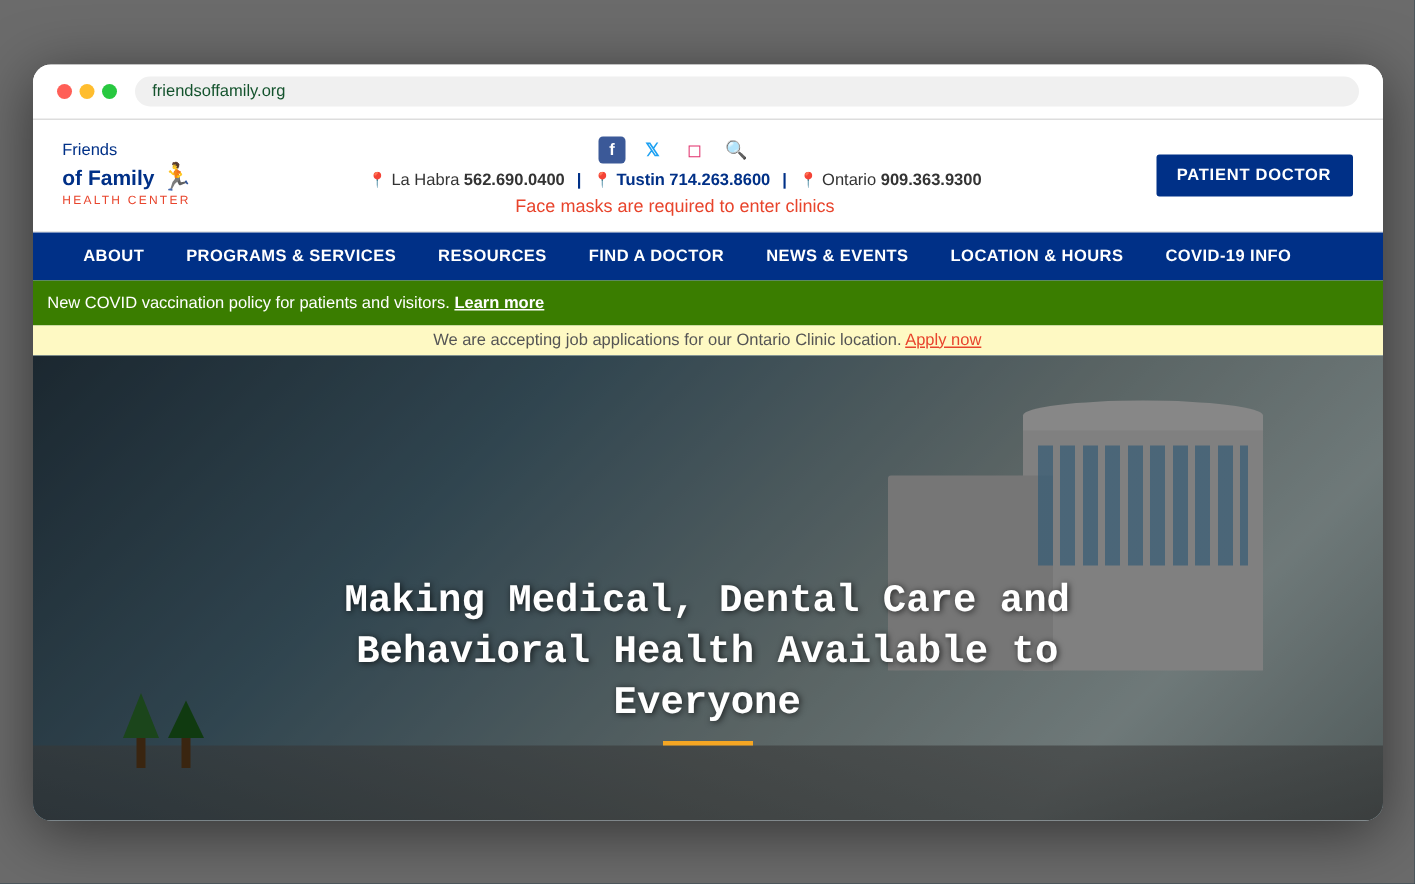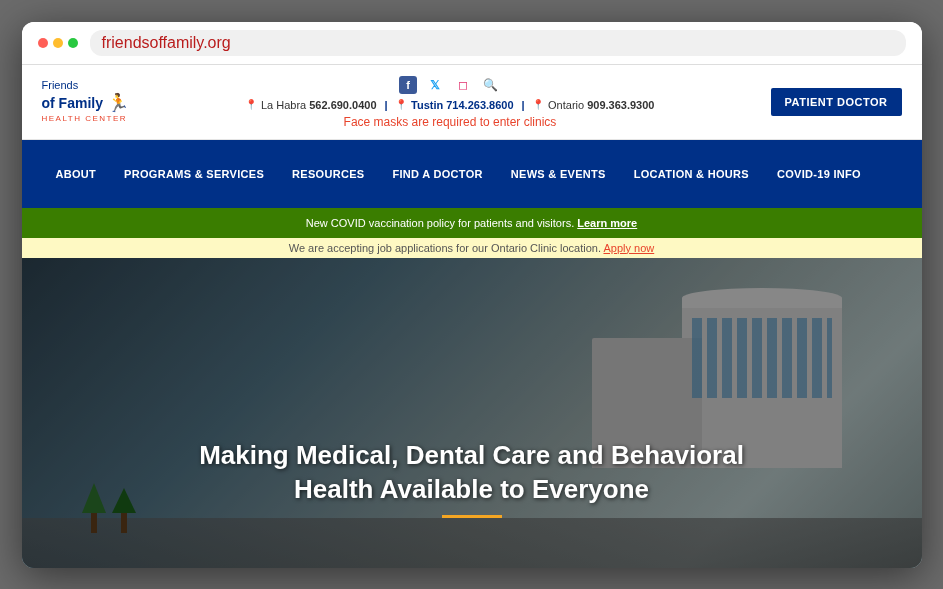--- a/index.html
+++ b/index.html
@@ -34,22 +34,22 @@
       width: 10px; height: 10px; border-radius: 50%;
     }
     .dot-red { background: #ff5f57; }
     .dot-yellow { background: #ffbd2e; }
     .dot-green { background: #28c840; }
     .address-bar {
       flex: 1;
       background: #f0f0f0;
       border-radius: 12px;
       padding: 4px 12px;
-      font-size: 16px;
-      color: #b91c1c;
+      font-size: 11px;
+      color: #14532d;
     }
 
     
     .site-header {
       background: #fff;
       padding: 10px 20px;
       display: flex;
       align-items: center;
       justify-content: space-between;
       border-bottom: 1px solid #e5e5e5;
@@ -117,38 +117,38 @@
       cursor: pointer;
       letter-spacing: 0.5px;
       border-radius: 2px;
     }
 
     
     .main-nav {
       background: #003087;
       display: flex;
       align-items: center;
-      padding: 18px 20px;
+      padding: 0 20px;
     }
     .nav-item {
       color: #fff;
       font-size: 11px;
       font-weight: bold;
       padding: 10px 14px;
       cursor: pointer;
       text-transform: uppercase;
       letter-spacing: 0.3px;
       white-space: nowrap;
     }
 
     
     .announcement-green {
       background: #3a7d00;
       color: #fff;
-      text-align: center;
+      text-align: left;
       padding: 9px 10px;
       font-size: 11px;
     }
     .announcement-green a {
       color: #fff;
       font-weight: bold;
       text-decoration: underline;
     }
     .announcement-white {
       background: #fef9c3;
@@ -181,20 +181,21 @@
       top: 0; left: 0; right: 0; bottom: 0;
       background: rgba(0,0,0,0.35);
     }
     .hero-content {
       position: absolute;
       bottom: 40px;
       left: 0; right: 0;
       text-align: center;
       color: #fff;
       padding: 0 20px;
+      font-family: Liberation Mono, monospace;
     }
     .hero-title {
       font-size: 26px;
       font-weight: bold;
       line-height: 1.3;
       text-shadow: 1px 1px 4px rgba(0,0,0,0.7);
       max-width: 600px;
       margin: 0 auto 8px;
     }
     .hero-underline {

